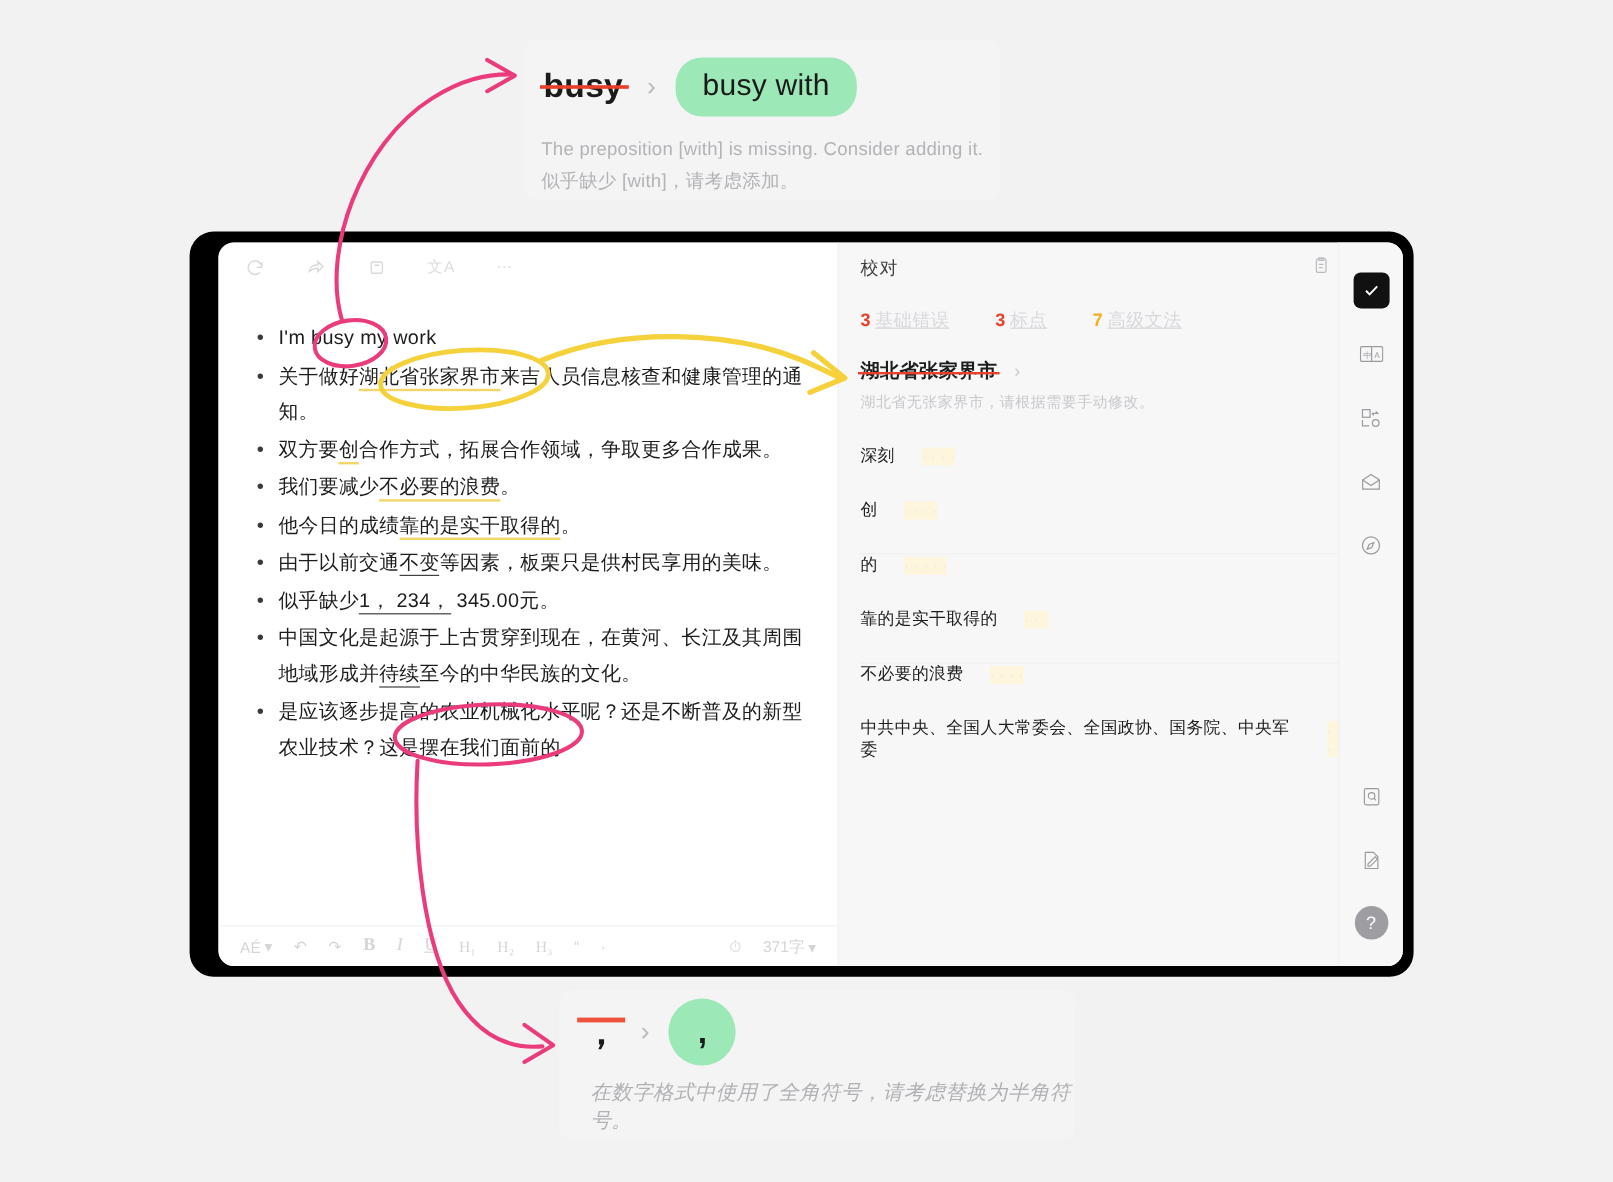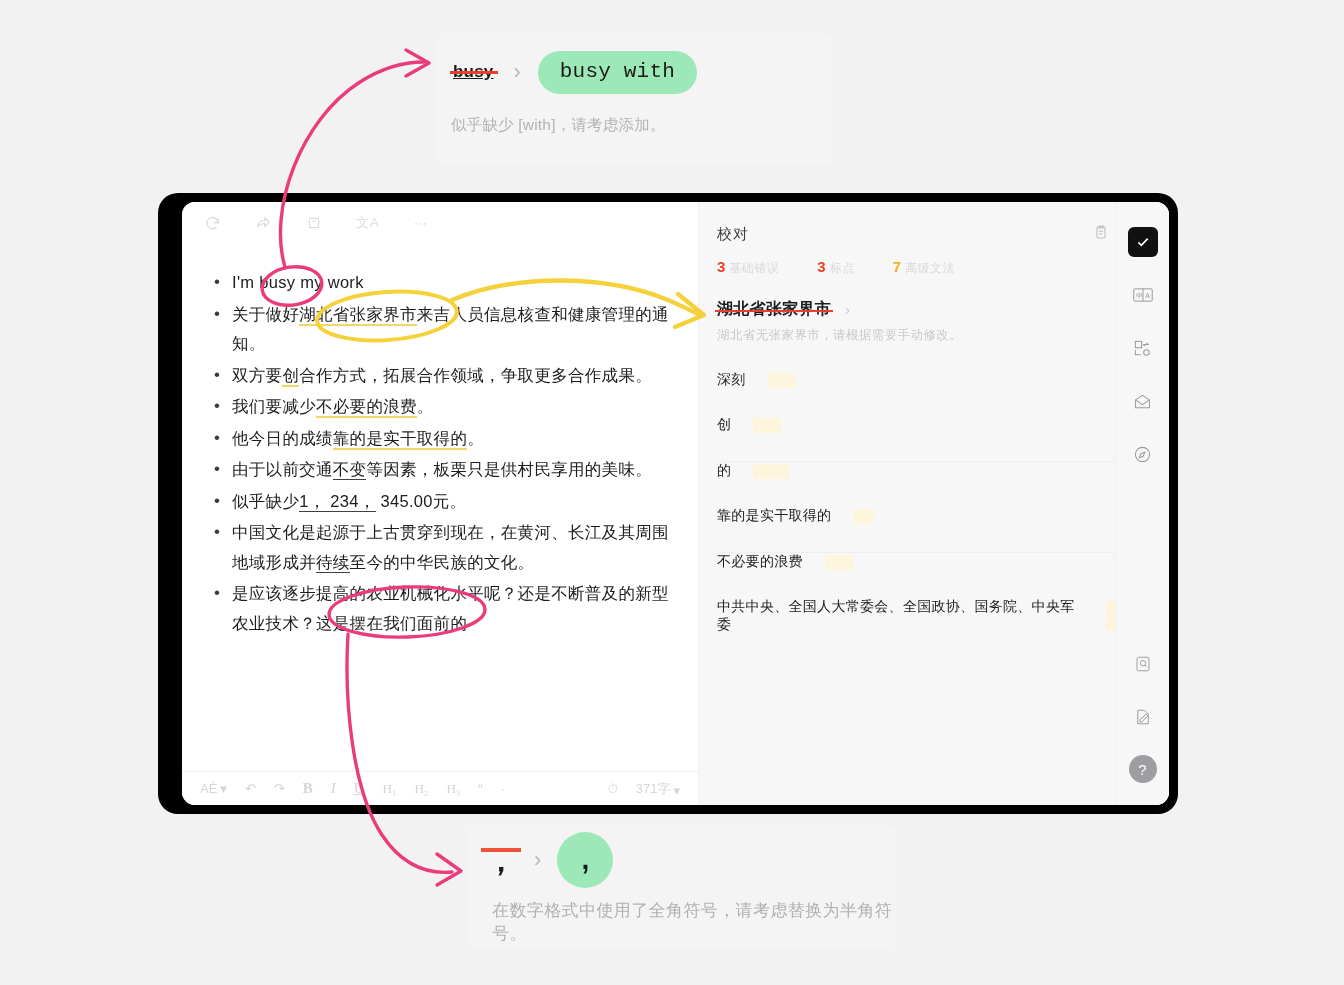--- a/index.html
+++ b/index.html
@@ -17,33 +17,33 @@
     background: #f2f2f2; border-radius: 26px;
   }
 
   
   .top-card {
     position: absolute; left: 437px; top: 33px; width: 396px; height: 133px;
     background: #f4f4f5; border-radius: 10px;
   }
   .sugg-row { display: flex; align-items: center; height: 78px; padding-left: 13px; gap: 17px; }
   .orig-word {
-    font-size: 17px; font-weight: 700; color: #1b1b1b; letter-spacing: .2px;
-    position: relative; padding: 0 3px; text-decoration: underline;
+    font-size: 28px; font-weight: 700; color: #1b1b1b; letter-spacing: .2px;
+    position: relative; padding: 0 3px;
   }
   .orig-word::after {
     content: ""; position: absolute; left: 0; right: -2px; top: 50%;
     height: 2.6px; background: #e8402a; transform: translateY(-1px);
   }
   .chev {
     font-size: 22px; color: #b9b9bd; font-weight: 300; line-height: 1;
   }
   .fix-pill {
-    background: #9ce8b6; color: #1b1b1b; font-size: 21px; font-weight: 400;
-    border-radius: 22px; padding: 9px 22px 11px; letter-spacing: .2px; font-family: Liberation Mono, monospace;
+    background: #9ce8b6; color: #1b1b1b; font-size: 25px; font-weight: 400;
+    border-radius: 22px; padding: 9px 22px 11px; letter-spacing: .2px;
   }
   .sugg-desc { padding: 0 0 0 14px; }
   .sugg-desc div {
     font-size: 15.5px; color: #b3b3b7; line-height: 27px; letter-spacing: .2px;
   }
 
   
   .bottom-card {
     position: absolute; left: 466px; top: 825px; width: 430px; height: 124px;
     background: #f4f4f5; border-radius: 10px;
@@ -57,21 +57,21 @@
     content: ""; position: absolute; left: -3px; right: -3px; top: 4px;
     height: 4px; background: #f0513a;
   }
   .punct-pill {
     width: 56px; height: 56px; border-radius: 50%; background: #9ce8b6;
     display: flex; align-items: center; justify-content: center;
     font-size: 28px; color: #1b1b1b; font-weight: 600;
   }
   .bottom-desc {
     font-size: 17px; color: #b1b1b5; letter-spacing: .4px;
-    padding-left: 26px; padding-top: 4px;
+    padding-left: 26px; padding-top: 4px; font-style: italic;
   }
 
   
   .device {
     position: absolute; left: 158px; top: 193px; width: 1020px; height: 621px;
     background: #000; border-radius: 20px; padding: 9px 9px 9px 24px;
   }
   .device-inner {
     width: 100%; height: 100%; background: #fff; border-radius: 13px;
     overflow: hidden; display: flex; position: relative;
@@ -116,29 +116,29 @@
   .btb.undl { text-decoration: underline; font-family: "Liberation Serif", serif; font-size: 15px; }
   .btb.hx { font-family: "Liberation Serif", serif; font-size: 13px; }
   .spacer { flex: 1; }
 
   
   .side-col {
     flex: 1; background: #f7f7f8; display: flex; flex-direction: column;
     position: relative; border-left: 1px solid #f0f0f1;
   }
   .side-head {
-    height: 42px; display: flex; align-items: flex-end; padding: 0 24px 0 18px; gap: 22px;
+    height: 42px; display: flex; align-items: center; padding: 0 24px 0 18px; gap: 22px;
   }
   .side-title { font-size: 15px; color: #3c3c3e; letter-spacing: 1px; }
   .side-head-icons { margin-left: auto; display: flex; gap: 20px; color: #bdbdc1; }
 
   .stat-row { display: flex; gap: 38px; padding: 14px 0 0 18px; align-items: baseline; }
   .stat { display: flex; align-items: baseline; gap: 4px; }
   .stat-num { font-size: 15px; font-weight: 600; }
-  .stat-lbl { font-size: 12px; color: #d8d8dc; letter-spacing: .5px; }
+  .stat-lbl { font-size: 15px; color: #d8d8dc; letter-spacing: .5px; text-decoration: underline; }
 
   .issue-list { padding: 22px 0 0 0; }
   .issue {
     padding: 0 20px 0 18px; margin-bottom: 27px; position: relative;
   }
   .issue-main { display: flex; align-items: center; gap: 14px; }
   .issue-word {
     font-size: 16px; color: #1d1d1f; font-weight: 600; position: relative;
     letter-spacing: .3px;
   }
@@ -179,20 +179,21 @@
 <div id="stage">
   <div class="canvas-bg"></div>
 
   <div class="top-card">
     <div class="sugg-row">
       <span class="orig-word">busy</span>
       <span class="chev">›</span>
       <span class="fix-pill">busy with</span>
     </div>
     <div class="sugg-desc">
+      <div>The preposition [with] is missing. Consider adding it.</div>
       <div>似乎缺少 [with]，请考虑添加。</div>
     </div>
   </div>
 
   <div class="device">
     <div class="device-inner">
 
       <div class="editor-col">
         <div class="editor-toolbar-top">
           <span class="tb-ico">

